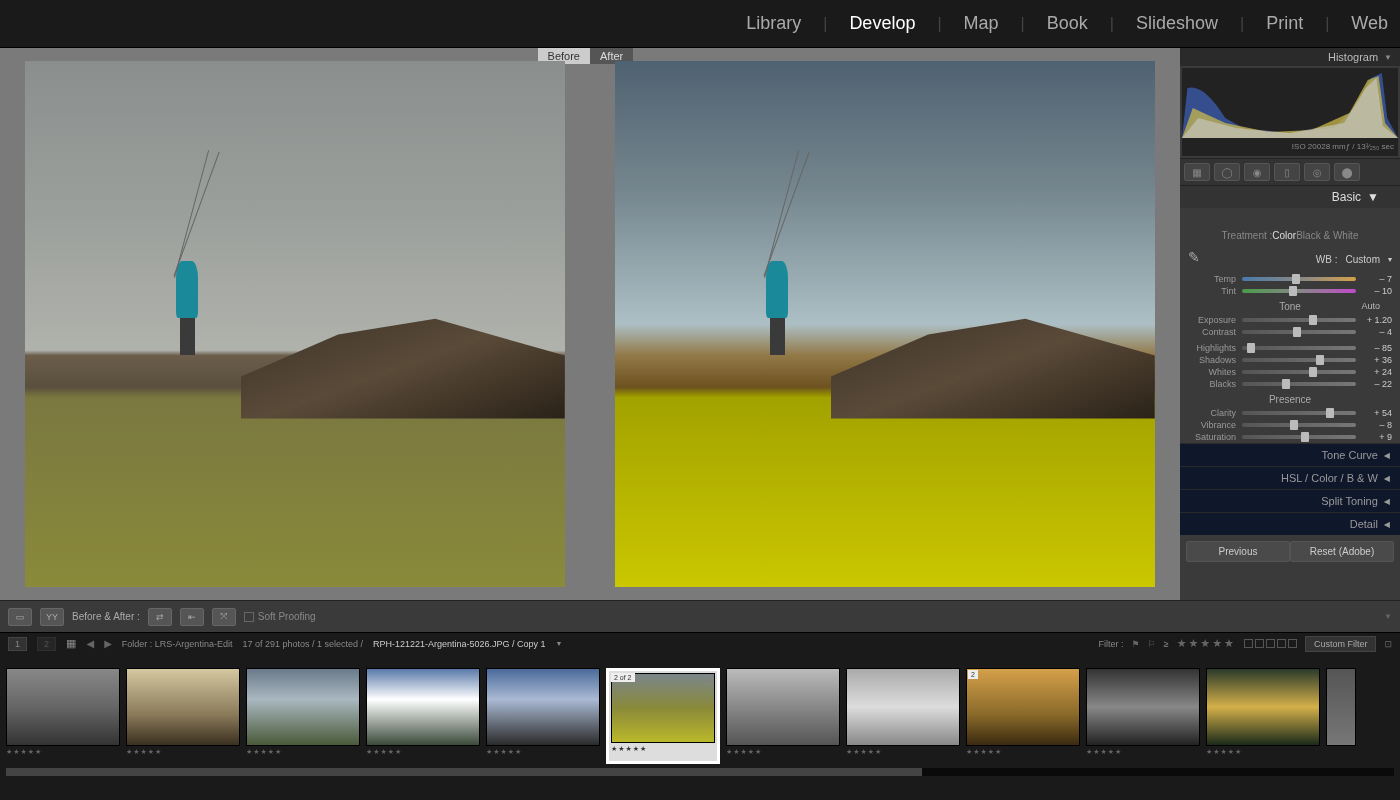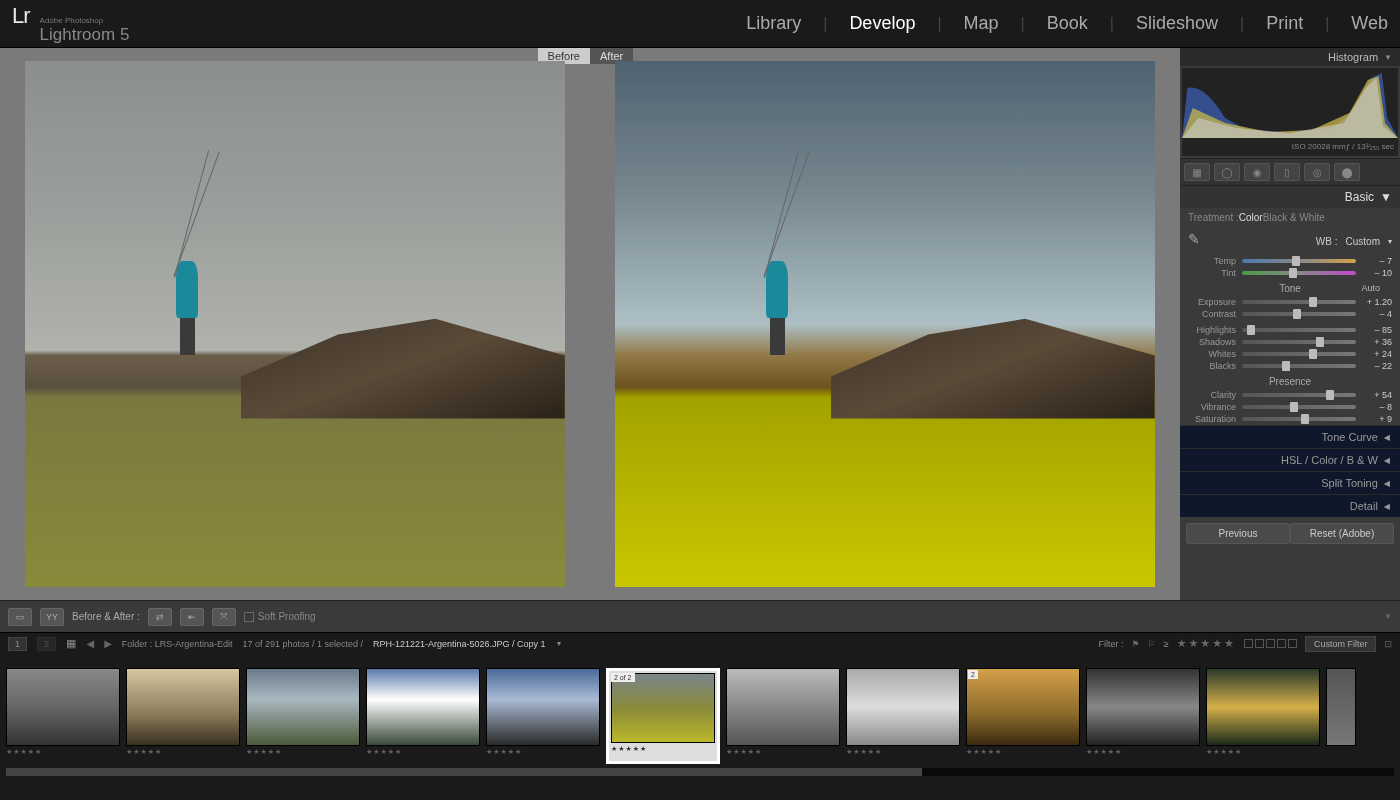--- a/index.html
+++ b/index.html
@@ -36,22 +36,22 @@
 
 
 .right-panel { width: 220px; background: #3a3a3a; display: flex; flex-direction: column; font-size: 10px; }
 .panel-header { background: #2a2a2a; padding: 3px 8px; text-align: right; color: #bbb; font-size: 11px; display: flex; justify-content: flex-end; align-items: center; gap: 6px; }
 .panel-header .tri { font-size: 8px; color: #888; }
 .histogram { height: 88px; background: #222; margin: 2px; position: relative; }
 .histo-svg { width: 100%; height: 70px; }
 .histo-meta { display: flex; justify-content: flex-end; font-size: 8px; color: #888; padding: 2px 4px; }
 .tool-row { display: flex; gap: 4px; padding: 4px; background: #333; border-top: 1px solid #222; border-bottom: 1px solid #222; }
 .tool { width: 26px; height: 18px; background: #444; border: 1px solid #555; border-radius: 2px; display: flex; align-items: center; justify-content: center; font-size: 10px; color: #888; cursor: pointer; }
-.section-title { text-align: right; color: #ddd; font-size: 12px; padding: 4px 8px; display: flex; justify-content: flex-end; align-items: center; gap: 6px; background: #333; }
-.treatment { display: flex; justify-content: flex-start; align-items: center; padding: 4px 8px; color: #888; }
+.section-title { text-align: right; color: #ddd; font-size: 12px; padding: 4px 21px; display: flex; justify-content: flex-end; align-items: center; gap: 6px; background: #333; }
+.treatment { display: flex; justify-content: center; align-items: center; padding: 4px 8px; color: #888; margin-top: 18px; }
 .treatment-opts { display: flex; gap: 0; }
 .treatment-opts span { cursor: pointer; }
 .treatment-opts .active { color: #ddd; }
 .wb-row { display: flex; align-items: center; gap: 8px; padding: 4px 8px; justify-content: flex-end; }
 .eyedrop { width: 20px; height: 20px; color: #aaa; font-size: 14px; cursor: pointer; margin-right: auto; }
 .slider-row { display: flex; align-items: center; padding: 1px 8px; gap: 6px; }
 .slider-label { width: 48px; text-align: right; color: #999; font-size: 9px; }
 .slider-track { flex: 1; height: 4px; background: linear-gradient(90deg, #555, #777); position: relative; border-radius: 2px; }
 .slider-track.temp { background: linear-gradient(90deg, #4a7aaa, #888, #d4a04a); }
 .slider-track.tint { background: linear-gradient(90deg, #4a9a4a, #888, #c04aca); }
@@ -104,27 +104,20 @@
 .t7 { background: linear-gradient(180deg,#aaa 0%,#ddd 50%,#888 100%); }
 .t8 { background: linear-gradient(180deg,#d4a04a 0%,#8a6a2a 60%,#3a2a10 100%); }
 .t9 { background: linear-gradient(180deg,#333 0%,#888 50%,#222 100%); }
 .t10 { background: linear-gradient(180deg,#2a3a2a 0%,#d4b04a 50%,#1a2a1a 100%); }
 .t11 { background: linear-gradient(180deg,#555 0%,#777 100%); }
 </style>
 </head>
 <body>
 
 <div class="header">
-  <div class="logo">
-    <span class="lr">Lr</span>
-    <div>
-      <div class="lr-sub">Adobe Photoshop</div>
-      <div class="lr-title">Lightroom 5</div>
-    </div>
-  </div>
   <div class="modules">
     <span class="module">Library</span>
     <span class="module-sep">|</span>
     <span class="module active">Develop</span>
     <span class="module-sep">|</span>
     <span class="module">Map</span>
     <span class="module-sep">|</span>
     <span class="module">Book</span>
     <span class="module-sep">|</span>
     <span class="module">Slideshow</span>

